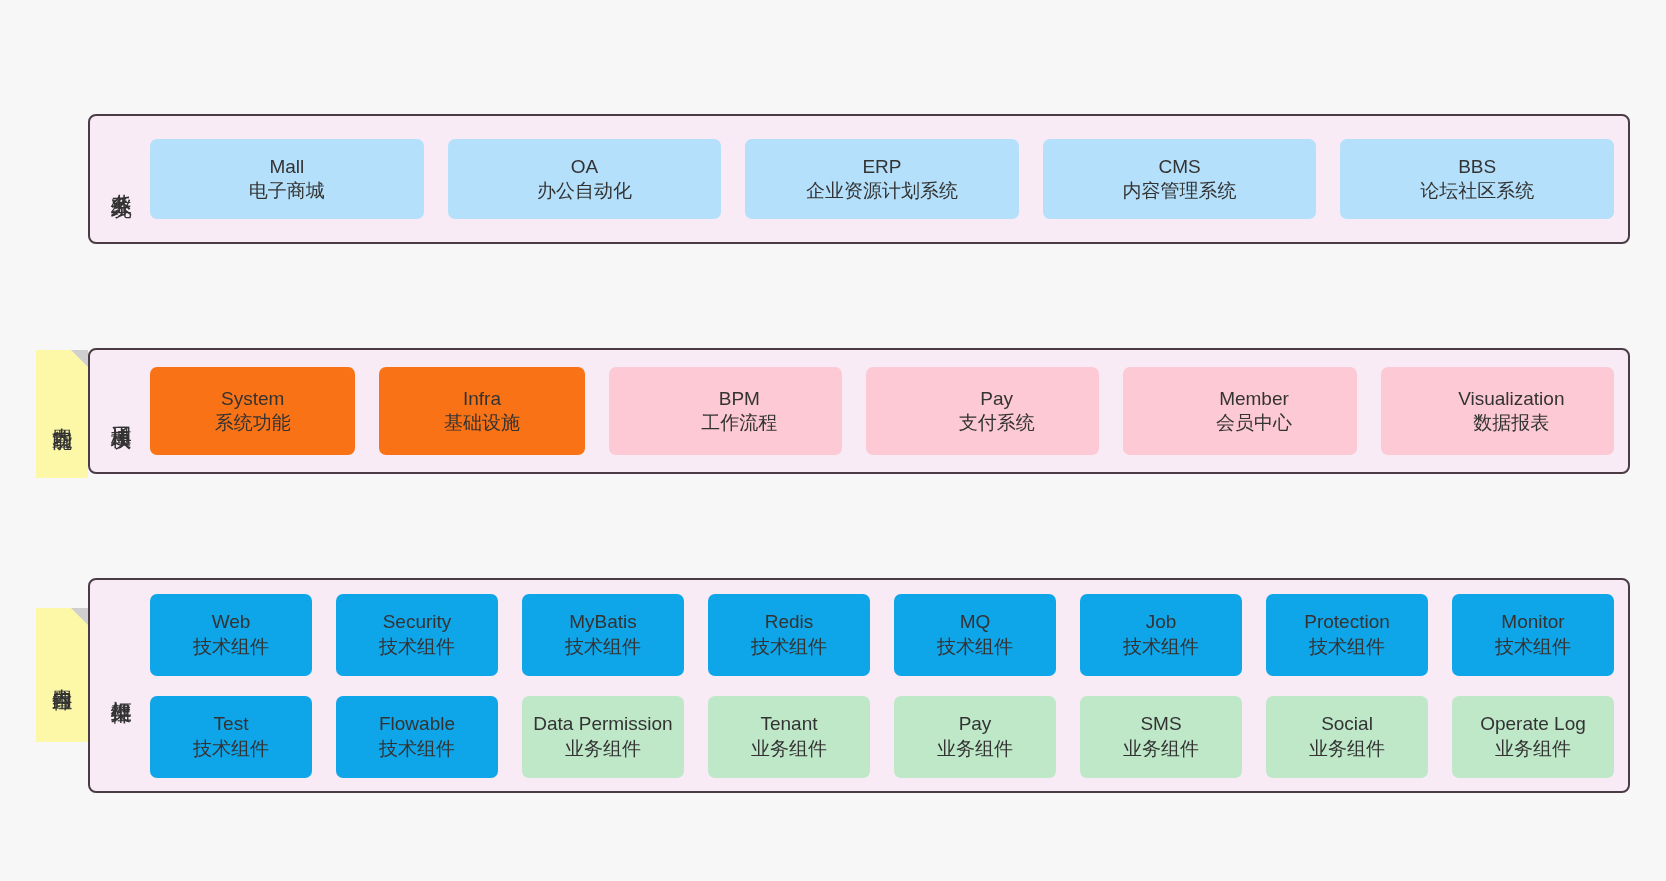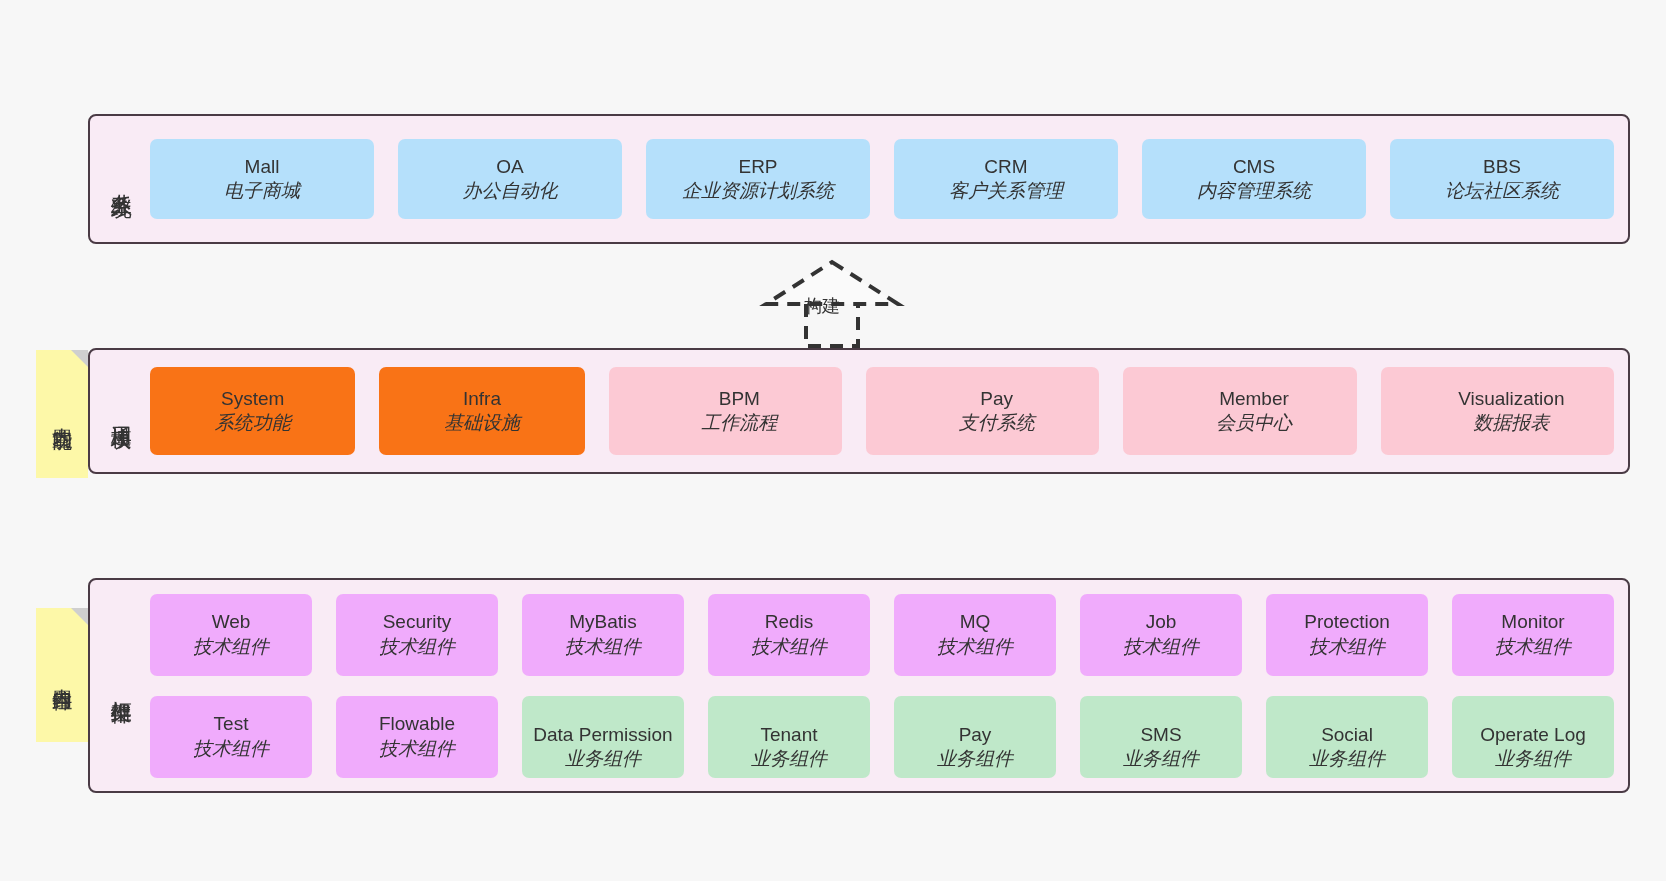--- a/index.html
+++ b/index.html
@@ -69,27 +69,27 @@
     align-items: center;
     justify-content: center;
     text-align: center;
     font-size: 19px;
     line-height: 1.28;
     color: #333;
     box-sizing: border-box;
     padding: 6px 4px;
   }
   .node .t1 { display: block; }
-  .node .t2 { display: block; font-style: italic; }
+  .node .t2 { display: block; }
 
   .biz    { background: #b5e0fb; height: 80px; }
   .mod-hi { background: #f97316; height: 88px; }
   .mod-lo { background: #fcc9d4; height: 88px; padding-left: 32px; }
-  .fw-hi  { background: #f0abfc; height: 82px; }
-  .fw-lo  { background: #bfe8c9; height: 82px; justify-content: flex-end; }
+  .fw-hi  { background: #0ea5e9; height: 82px; }
+  .fw-lo  { background: #bfe8c9; height: 82px; }
 
   
   .sticky {
     position: absolute;
     width: 52px;
     background: #fdf8a8;
     display: flex;
     align-items: center;
     justify-content: center;
     font-size: 20px;
@@ -134,44 +134,31 @@
         </div>
         <div class="node biz">
           <span class="t1">OA</span>
           <span class="t2">办公自动化</span>
         </div>
         <div class="node biz">
           <span class="t1">ERP</span>
           <span class="t2">企业资源计划系统</span>
         </div>
         <div class="node biz">
-          <span class="t1">CRM</span>
-          <span class="t2">客户关系管理</span>
-        </div>
-        <div class="node biz">
           <span class="t1">CMS</span>
           <span class="t2">内容管理系统</span>
         </div>
         <div class="node biz">
           <span class="t1">BBS</span>
           <span class="t2">论坛社区系统</span>
         </div>
       </div>
     </div>
   </div>
 
-  <div class="arrow" style="left:752px; top:258px; width:160px; height:90px;">
-    <svg width="160" height="90" viewBox="0 0 160 90">
-
-      <path d="M 80 4 L 146 46 L 14 46 Z" fill="#fafafa" stroke="#333" stroke-width="4" stroke-dasharray="13 9" stroke-linejoin="miter"></path>
-
-      <path d="M 54 46 L 54 88 L 106 88 L 106 46" fill="none" stroke="#333" stroke-width="4" stroke-dasharray="13 9"></path>
-    </svg>
-    <span class="arrow-label" style="left:52px; top:36px;">构建</span>
-  </div>
 
   <div class="sticky" style="left:36px; top:350px; height:128px;">
     <span class="fold"></span>
     <span>内置功能</span>
   </div>
 
   <div class="layer" id="layer-modules" style="left:88px; top:348px; width:1542px; height:126px;">
     <div class="layer-title">通用模块</div>
     <div class="layer-body">
       <div class="row">

